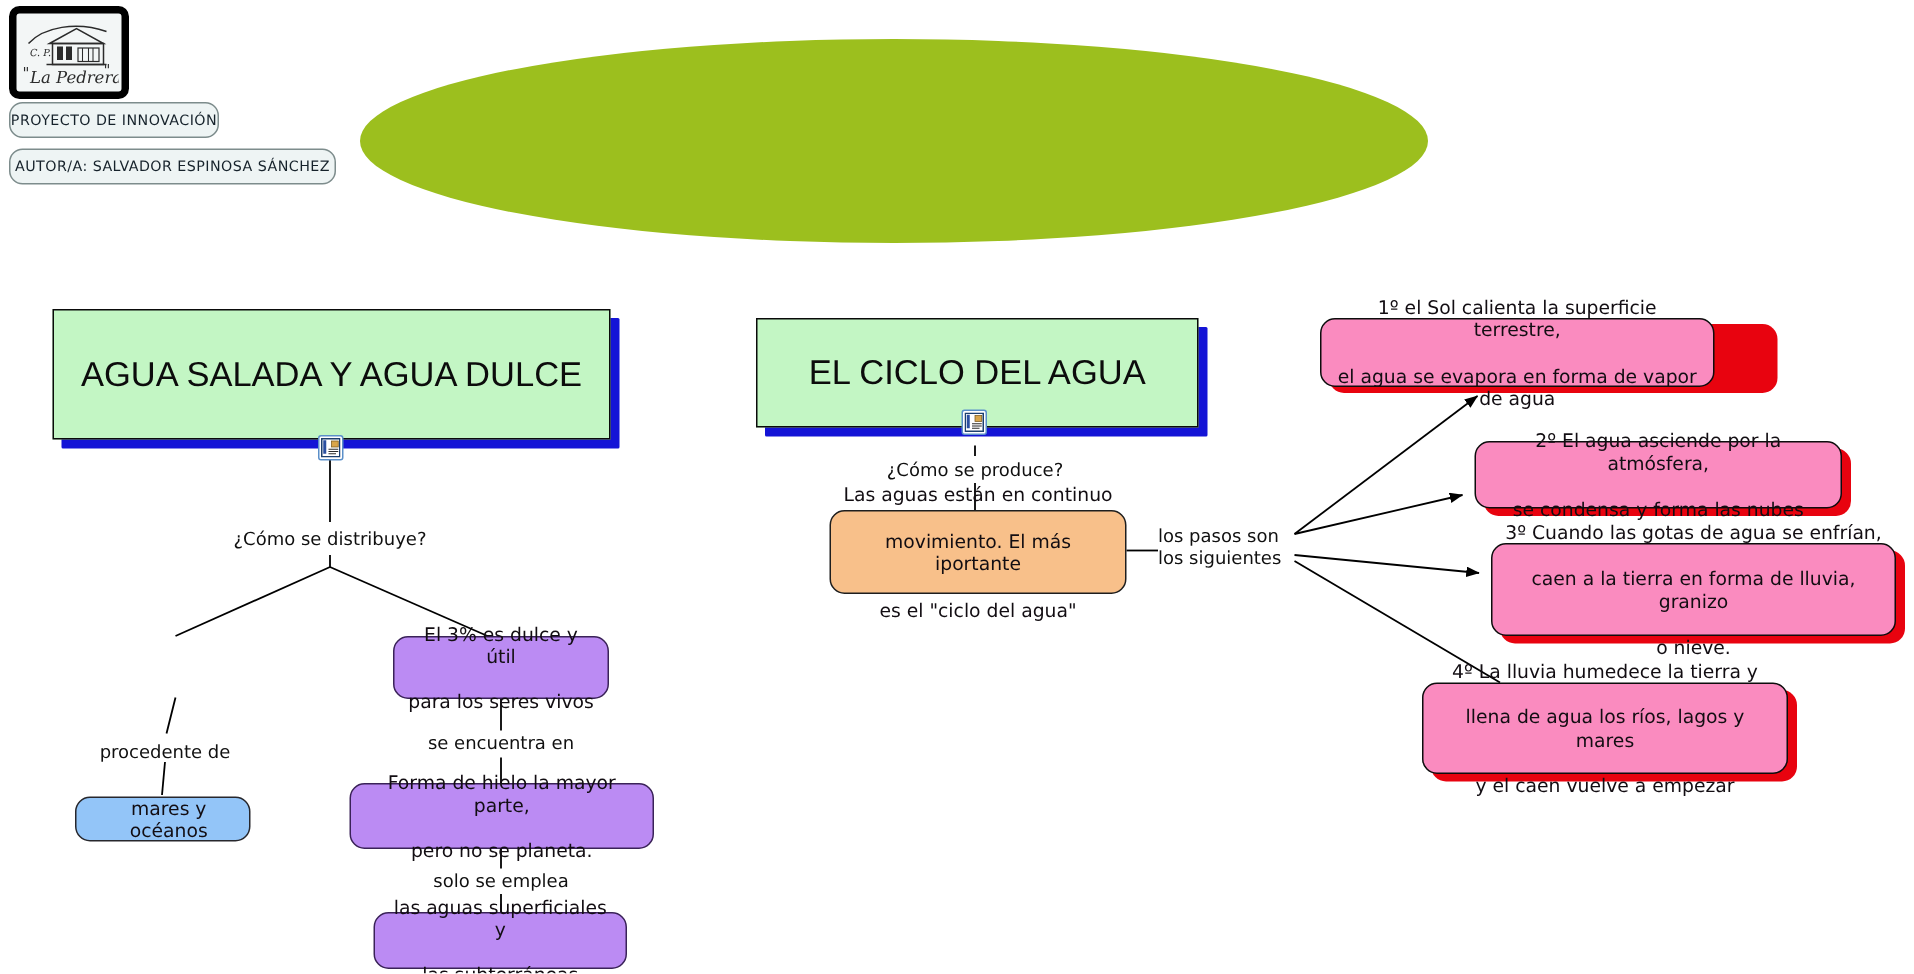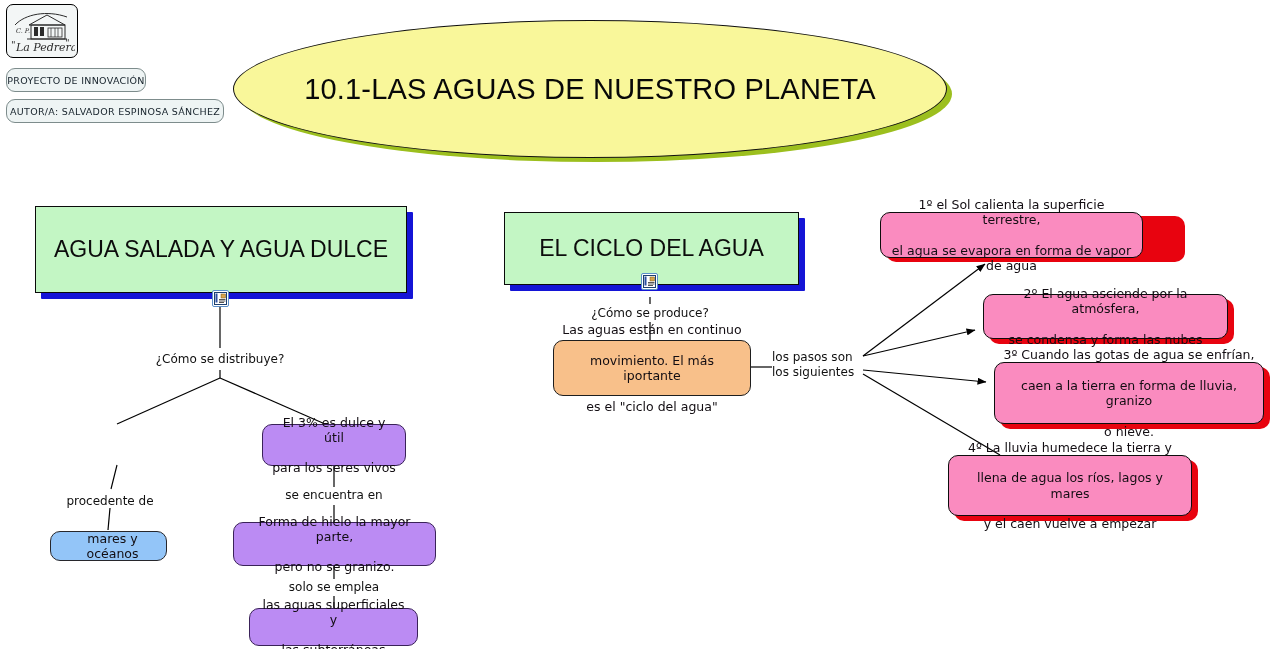--- a/index.html
+++ b/index.html
@@ -27,21 +27,21 @@
     height: 649px;
     pointer-events: none;
   }
 
   
   .logo-box {
     position: absolute;
     left: 6px; top: 4px;
     width: 70px; height: 52px;
     background: #f3f6f6;
-    border: 1px solid #000000;
+    border: 5px solid #000000;
     border-radius: 7px;
     overflow: hidden;
     text-align: right;
   }
   .logo-box svg { display: block; }
 
   .pill {
     position: absolute;
     background: #eef4f4;
     border: 1px solid #7d8c8c;
@@ -209,23 +209,20 @@
       <text x="9" y="46" font-family="DejaVu Serif, serif" font-size="11" font-style="italic" fill="#2b2b2b">La Pedrera</text>
       <text x="4" y="43" font-family="DejaVu Serif, serif" font-size="10" fill="#2b2b2b">"</text>
       <text x="58" y="41" font-family="DejaVu Serif, serif" font-size="10" fill="#2b2b2b">"</text>
     </svg>
   </div>
 
   <div class="pill" id="pill-proyecto">PROYECTO DE INNOVACIÓN</div>
   <div class="pill" id="pill-autor">AUTOR/A: SALVADOR ESPINOSA SÁNCHEZ</div>
 
   <div class="ellipse-shadow"></div>
-  <div class="ellipse">
-    <div class="ellipse-text">10.1-LAS AGUAS DE NUESTRO PLANETA</div>
-  </div>
 
   <div class="shadow-blue" style="left:41px; top:212px; width:372px; height:87px;"></div>
   <div class="node green" style="left:35px; top:206px; width:372px; height:87px;">
     <span>AGUA SALADA Y AGUA DULCE</span>
   </div>
 
   <div class="note-icon" style="left:212px; top:290px;">
     <svg width="13" height="13" viewBox="0 0 13 13">
       <rect x="0.5" y="0.5" width="12" height="12" fill="#ffffff" stroke="#1c3f6e" stroke-width="1"></rect>
       <rect x="1.5" y="1.5" width="2" height="9" fill="#2b4fa0"></rect>
@@ -245,21 +242,21 @@
     <span>mares y océanos</span>
   </div>
 
   <div class="node rounded purple" style="left:262px; top:424px; width:144px; height:42px;">
     <span><span>El 3% es dulce y útil</span><br><span>para los seres vivos</span></span>
   </div>
 
   <div class="link-label" style="left:264px; top:488px; width:140px;">se encuentra en</div>
 
   <div class="node rounded purple" style="left:233px; top:522px; width:203px; height:44px;">
-    <span><span>Forma de hielo la mayor parte,</span><br><span>pero no se granizo.</span></span>
+    <span><span>Forma de hielo la mayor parte,</span><br><span>pero no se planeta.</span></span>
   </div>
 
   <div class="link-label" style="left:264px; top:580px; width:140px;">solo se emplea</div>
 
   <div class="node rounded purple" style="left:249px; top:608px; width:169px; height:38px;">
     <span><span>las aguas superficiales y</span><br><span>las subterráneas</span></span>
   </div>
 
   <div class="shadow-blue" style="left:510px; top:218px; width:295px; height:73px;"></div>
   <div class="node green" style="left:504px; top:212px; width:295px; height:73px;align-items:center;">

